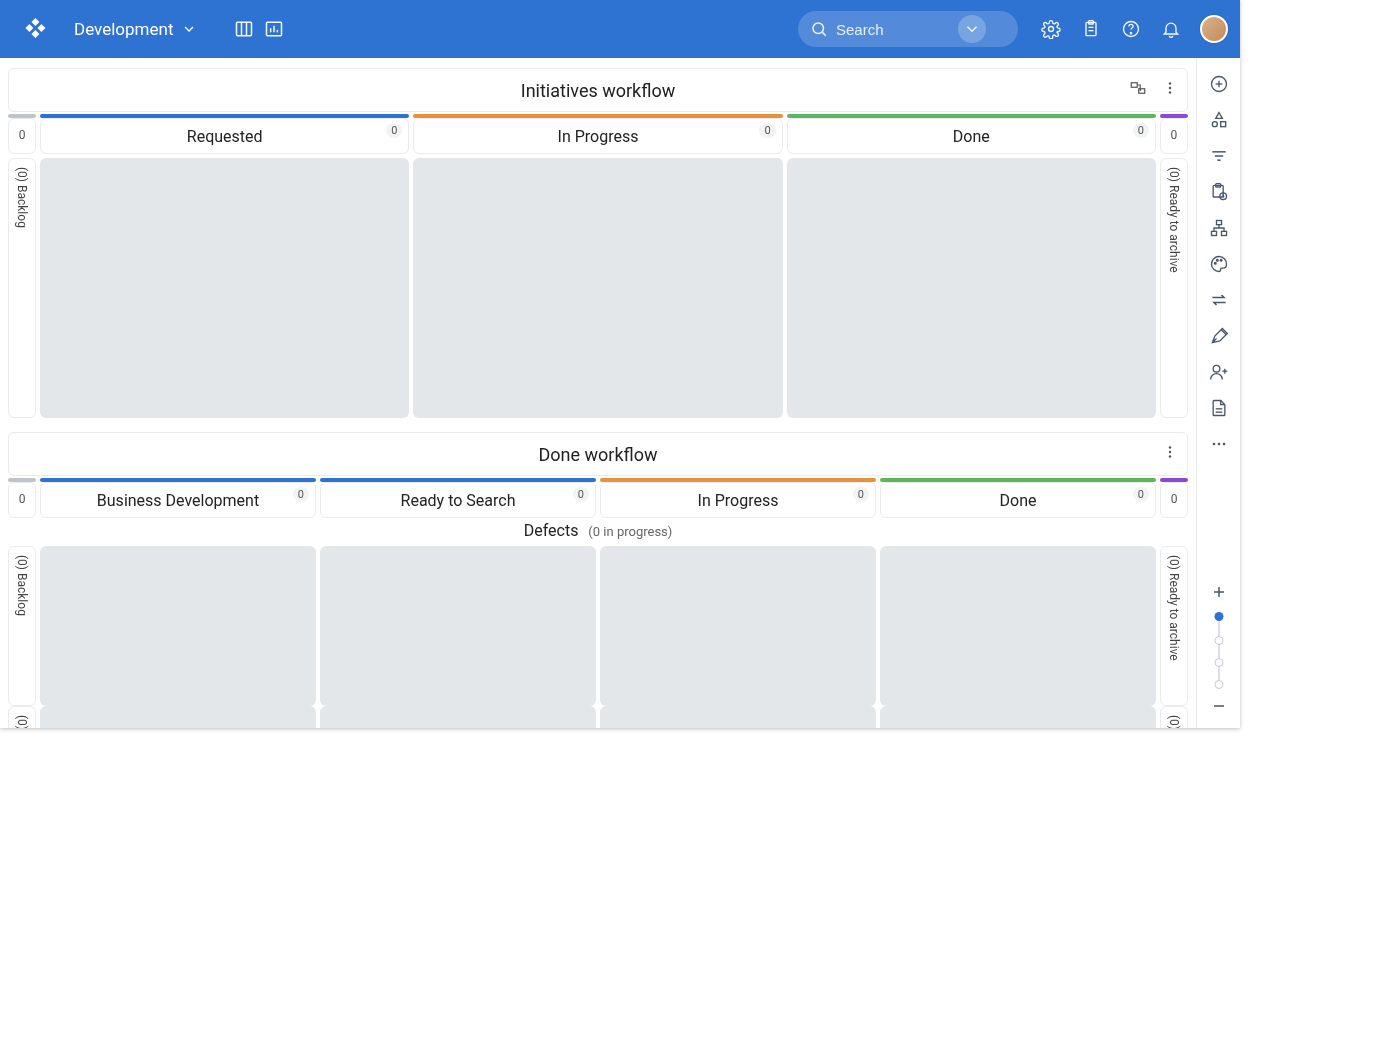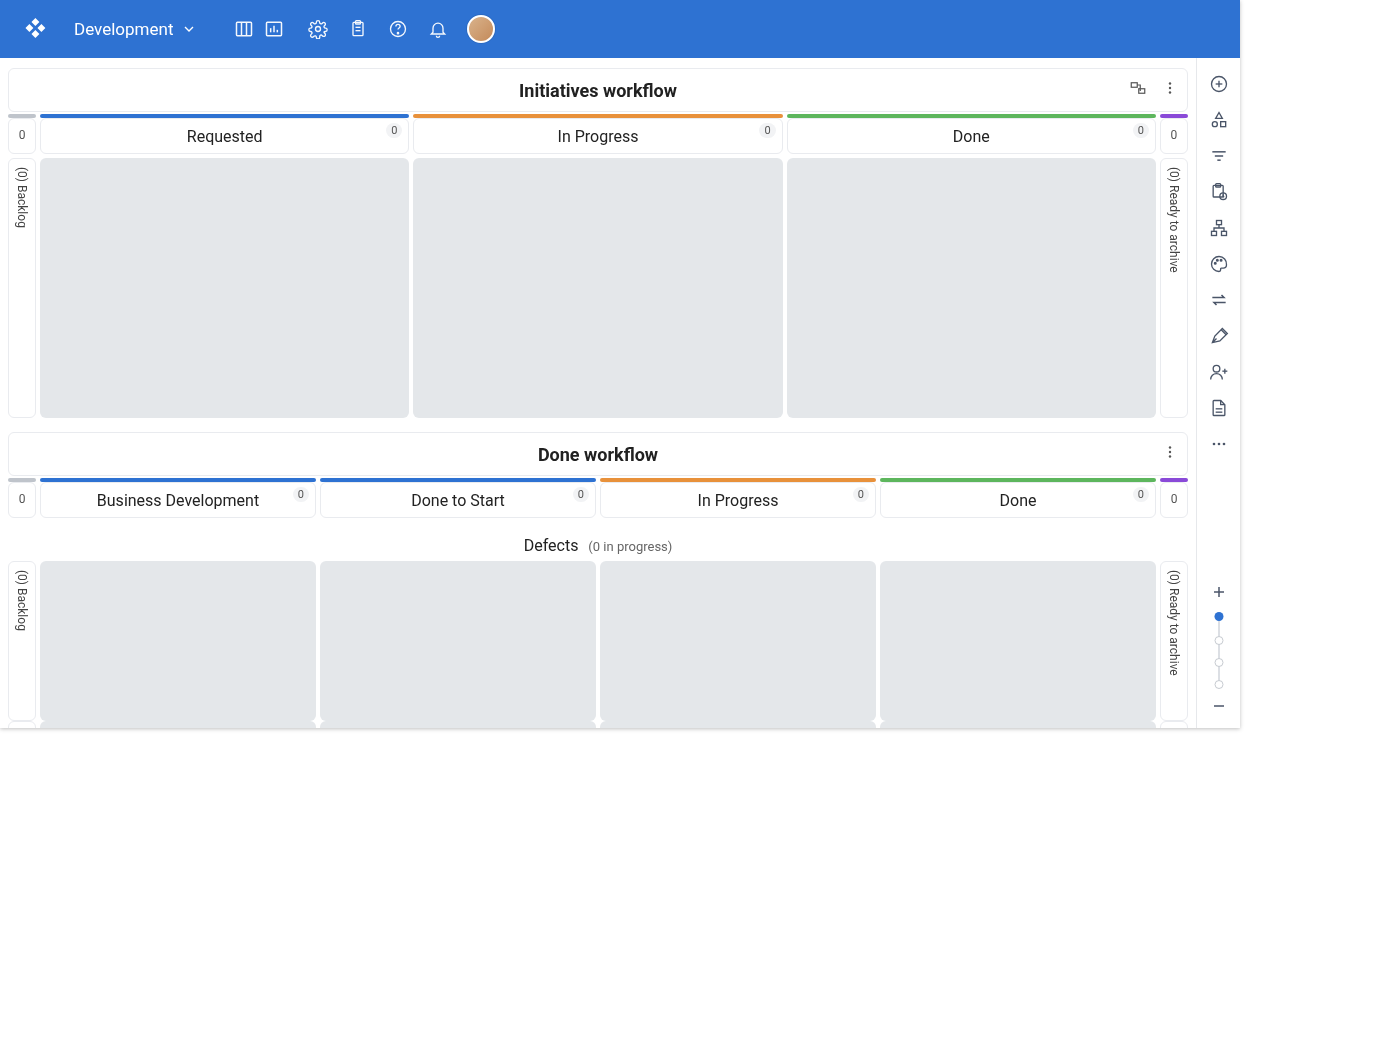--- a/index.html
+++ b/index.html
@@ -27,21 +27,21 @@
   .rightrail .ric { width:24px; height:24px; color:#4a5568; cursor:pointer; display:flex; align-items:center; justify-content:center; }
   .rightrail .ric svg { width:20px; height:20px; }
   .rightrail .zoom { margin-top:auto; margin-bottom:10px; display:flex; flex-direction:column; align-items:center; gap:10px; color:#555; }
   .zoom-track { width:2px; height:70px; background:#dcdfe4; position:relative; border-radius:2px; }
   .zoom-dot { position:absolute; left:50%; width:9px; height:9px; border-radius:50%; transform:translateX(-50%); }
   .zoom-dot.filled { background:#2e72d2; top:-2px; }
   .zoom-dot.open { background:#fff; border:1.5px solid #c7cbd1; }
 
   
   .wf-header { display:flex; align-items:center; justify-content:center; position:relative; height:44px; border:1px solid #e9ebef; border-radius:6px; background:#fff; margin-bottom:2px; }
-  .wf-header h2 { font-size:18px; font-weight:700; color:#212121;text-align:right; }
+  .wf-header h2 { font-size:18px; font-weight:400; color:#212121;text-align:right; }
   .wf-header .hdr-actions { position:absolute; right:8px; display:flex; gap:14px; align-items:center; color:#555; }
   .wf-header .hdr-actions svg { width:18px; height:18px; cursor:pointer; }
 
   .stage-strip { display:flex; gap:4px; height:4px; margin-bottom:0; }
   .stage-strip .seg { height:4px; border-radius:2px; }
 
   .cols-row { display:flex; gap:4px; align-items:stretch; }
 
   
   .sidecell { width:28px; background:#fff; border:1px solid #e9ebef; border-radius:6px; position:relative; display:flex; align-items:flex-start; justify-content:center; }
@@ -50,21 +50,21 @@
   .sidecell.hd .cnt { font-size:12px; color:#555; margin-top:9px; }
 
   .colhead { flex:1; height:36px; background:#fff; border:1px solid #e9ebef; border-radius:6px; display:flex; align-items:center; justify-content:center; font-size:16px; color:#222; position:relative; }
   .colhead .badge { position:absolute; right:6px; top:4px; font-size:11px; background:#f2f3f5; color:#555; padding:0 5px; border-radius:8px; line-height:15px; }
 
   .drop { flex:1; background:#e4e7ea; border-radius:6px; }
   .drop.h260 { height:260px; }
   .drop.h160 { height:160px; }
   .drop.h140 { height:140px; }
 
-  .swim-title { position:relative; text-align:center; font-size:16px; color:#222; margin:18px 0 6px; }
+  .swim-title { position:relative; text-align:center; font-size:16px; color:#222; margin:3px 0 6px; }
   .swim-title .sub { font-size:13px; color:#666; margin-left:6px; }
 
 </style>
 </head>
 <body>
 
 <div class="app">
 
   <div class="topbar">
     <div class="logo">
@@ -91,20 +91,32 @@
     </div>
     <div class="ic">
       <svg viewBox="0 0 24 24" fill="none" stroke="#fff" stroke-width="1.8">
           <rect x="3" y="4" width="18" height="16" rx="1"></rect>
           <line x1="8" y1="16" x2="8" y2="11"></line>
           <line x1="12" y1="16" x2="12" y2="8"></line>
           <line x1="16" y1="16" x2="16" y2="13"></line>
         </svg>
     </div>
 
+    <div class="search-wrap">
+      <svg viewBox="0 0 24 24" fill="none" stroke="#fff" stroke-width="2">
+          <circle cx="11" cy="11" r="7"></circle>
+          <line x1="21" y1="21" x2="16.5" y2="16.5"></line>
+        </svg>
+      <input placeholder="Search" style="">
+      <div class="search-caret">
+        <svg viewBox="0 0 24 24" width="12" height="12" fill="none" stroke="#fff" stroke-width="2">
+            <path d="M6 9l6 6 6-6"></path>
+          </svg>
+      </div>
+    </div>
 
     <div class="right-icons">
       <div class="ic">
         <svg viewBox="0 0 24 24" fill="none" stroke="#fff" stroke-width="1.6">
             <circle cx="12" cy="12" r="3"></circle>
             <path d="M19.4 15a1.7 1.7 0 00.34 1.87l.6.6a2 2 0 11-2.83 2.83l-.6-.6a1.7 1.7 0 00-1.87-.34 1.7 1.7 0 00-1 1.56V22a2 2 0 11-4 0v-.08a1.7 1.7 0 00-1-1.56 1.7 1.7 0 00-1.87.34l-.6.6A2 2 0 113.7 18.47l.6-.6A1.7 1.7 0 004.64 16a1.7 1.7 0 00-1.56-1H3a2 2 0 110-4h.08a1.7 1.7 0 001.56-1 1.7 1.7 0 00-.34-1.87l-.6-.6A2 2 0 116.53 4.7l.6.6a1.7 1.7 0 001.87.34H9a1.7 1.7 0 001-1.56V4a2 2 0 114 0v.08a1.7 1.7 0 001 1.56 1.7 1.7 0 001.87-.34l.6-.6a2 2 0 112.83 2.83l-.6.6A1.7 1.7 0 0019.36 10v.0a1.7 1.7 0 001.56 1H21a2 2 0 110 4h-.08a1.7 1.7 0 00-1.56 1z"></path>
           </svg>
       </div>
       <div class="ic">
         <svg viewBox="0 0 24 24" fill="none" stroke="#fff" stroke-width="1.6">
@@ -314,21 +326,21 @@
 
     <div class="cols-row">
       <div class="sidecell hd">
           <span class="cnt">0</span>
         </div>
       <div class="colhead">
           <span>Business Development</span>
           <span class="badge">0</span>
         </div>
       <div class="colhead">
-          <span>Done to Start</span>
+          <span>Ready to Search</span>
           <span class="badge">0</span>
         </div>
       <div class="colhead">
           <span>In Progress</span>
           <span class="badge">0</span>
         </div>
       <div class="colhead">
           <span>Done</span>
           <span class="badge">0</span>
         </div>

